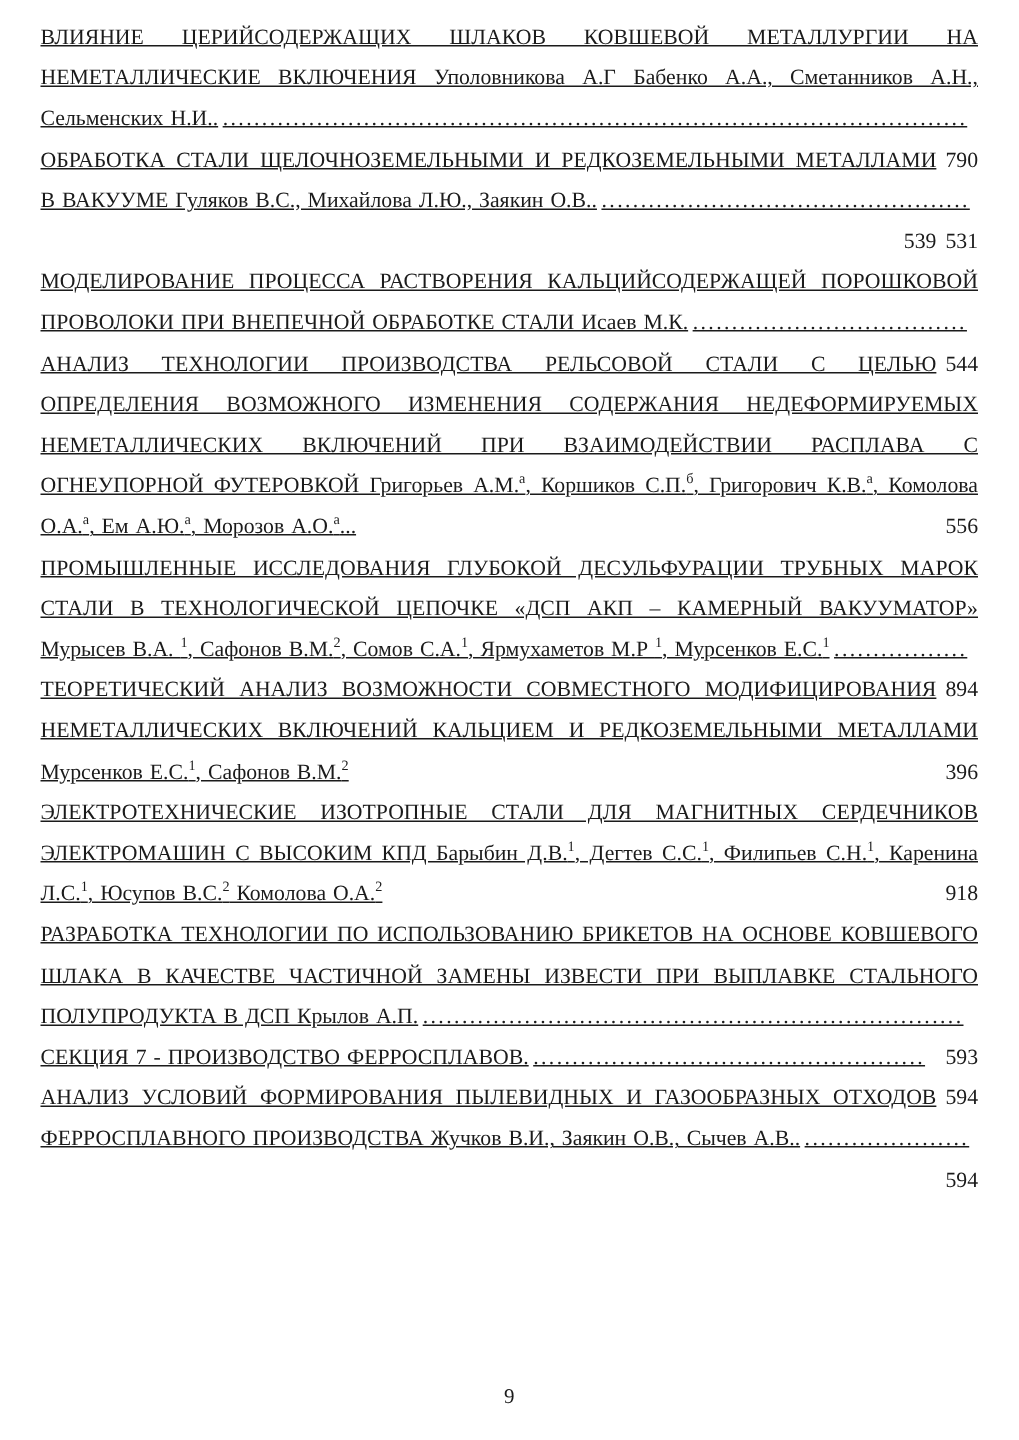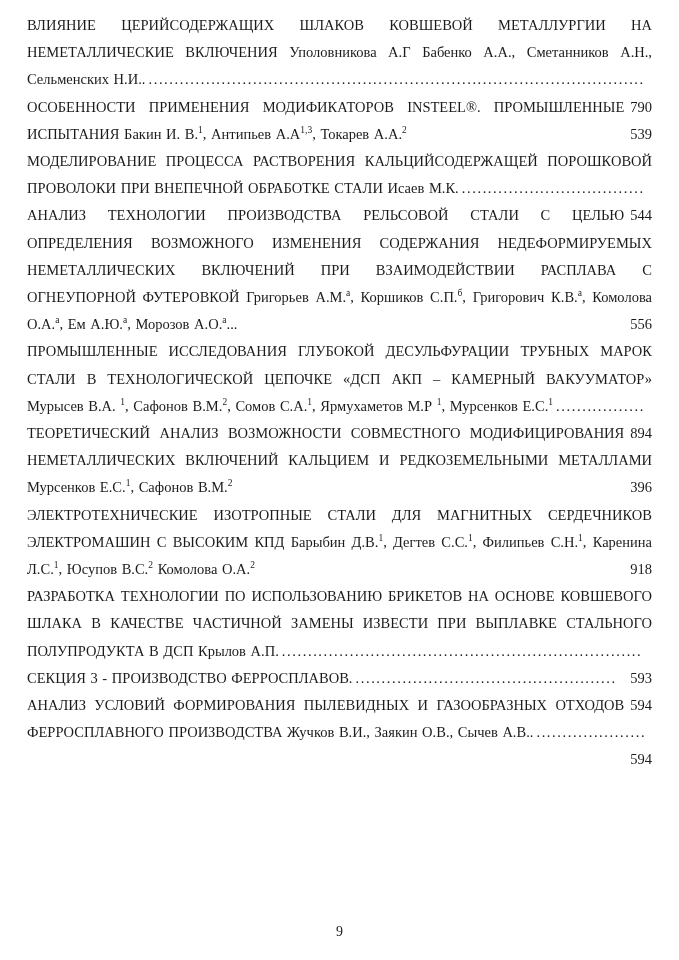--- a/index.html
+++ b/index.html
@@ -13,20 +13,21 @@
     font-size:14.5px;
     color:#1b1b1b;
     overflow:hidden;
   }
   .toc{display:block;}
   .toc-entry{
     margin:0;
     text-align:justify;
     line-height:27.2px;
     word-spacing:1px;
+    text-decoration:underline;
   }
   .toc-entry .txt{white-space:normal;}
   .toc-entry .fill{
     letter-spacing:1.6px;
     margin-left:3px;
     color:#1b1b1b;
   }
   .toc-entry .pg{
     float:right;
     padding-left:6px;
@@ -44,35 +45,36 @@
     color:#1b1b1b;
   }
 </style>
 </head>
 <body>
 
 <div class="page">
   <div class="toc">
   <p class="toc-entry"><span class="txt">ВЛИЯНИЕ ЦЕРИЙСОДЕРЖАЩИХ ШЛАКОВ КОВШЕВОЙ МЕТАЛЛУРГИИ НА НЕМЕТАЛЛИЧЕСКИЕ ВКЛЮЧЕНИЯ Уполовникова А.Г Бабенко А.А., Сметанников А.Н., Сельменских Н.И..</span><span class="fill">...............................................................................................</span><span class="pg">790</span></p>
 
+  <p class="toc-entry"><span class="txt">ОБРАБОТКА СТАЛИ ЩЕЛОЧНОЗЕМЕЛЬНЫМИ И РЕДКОЗЕМЕЛЬНЫМИ МЕТАЛЛАМИ В ВАКУУМЕ Гуляков В.С., Михайлова Л.Ю., Заякин О.В..</span><span class="fill">...............................................</span><span class="pg">531</span></p>
 
-  <p class="toc-entry"><span class="txt">ОСОБЕННОСТИ ПРИМЕНЕНИЯ МОДИФИКАТОРОВ INSTEEL®. ПРОМЫШЛЕННЫЕ ИСПЫТАНИЯ Бакин И. В.<sup>1</sup>, Антипьев А.А<sup>1,3</sup>, Токарев А.А.<sup>2</sup></span><span class="fill"></span><span class="pg">539</span></p>
+  <p class="toc-entry"><span class="fill"></span><span class="pg">539</span></p>
 
   <p class="toc-entry"><span class="txt">МОДЕЛИРОВАНИЕ ПРОЦЕССА РАСТВОРЕНИЯ КАЛЬЦИЙСОДЕРЖАЩЕЙ ПОРОШКОВОЙ ПРОВОЛОКИ ПРИ ВНЕПЕЧНОЙ ОБРАБОТКЕ СТАЛИ Исаев М.К.</span><span class="fill">...................................</span><span class="pg">544</span></p>
 
 
   <p class="toc-entry"><span class="txt">АНАЛИЗ ТЕХНОЛОГИИ ПРОИЗВОДСТВА РЕЛЬСОВОЙ СТАЛИ С ЦЕЛЬЮ ОПРЕДЕЛЕНИЯ ВОЗМОЖНОГО ИЗМЕНЕНИЯ СОДЕРЖАНИЯ НЕДЕФОРМИРУЕМЫХ НЕМЕТАЛЛИЧЕСКИХ ВКЛЮЧЕНИЙ ПРИ ВЗАИМОДЕЙСТВИИ РАСПЛАВА С ОГНЕУПОРНОЙ ФУТЕРОВКОЙ Григорьев А.М.<sup>а</sup>, Коршиков С.П.<sup>б</sup>, Григорович К.В.<sup>а</sup>, Комолова О.А.<sup>а</sup>, Ем А.Ю.<sup>а</sup>, Морозов А.О.<sup>а</sup>...</span><span class="fill"></span><span class="pg">556</span></p>
 
   <p class="toc-entry"><span class="txt">ПРОМЫШЛЕННЫЕ ИССЛЕДОВАНИЯ ГЛУБОКОЙ ДЕСУЛЬФУРАЦИИ ТРУБНЫХ МАРОК СТАЛИ В ТЕХНОЛОГИЧЕСКОЙ ЦЕПОЧКЕ «ДСП АКП – КАМЕРНЫЙ ВАКУУМАТОР» Мурысев В.А. <sup>1</sup>, Сафонов В.М.<sup>2</sup>, Сомов С.А.<sup>1</sup>, Ярмухаметов М.Р <sup>1</sup>, Мурсенков Е.С.<sup>1</sup></span><span class="fill">.................</span><span class="pg">894</span></p>
 
 
   <p class="toc-entry"><span class="txt">ТЕОРЕТИЧЕСКИЙ АНАЛИЗ ВОЗМОЖНОСТИ СОВМЕСТНОГО МОДИФИЦИРОВАНИЯ НЕМЕТАЛЛИЧЕСКИХ ВКЛЮЧЕНИЙ КАЛЬЦИЕМ И РЕДКОЗЕМЕЛЬНЫМИ МЕТАЛЛАМИ Мурсенков Е.С.<sup>1</sup>, Сафонов В.М.<sup>2</sup></span><span class="fill"></span><span class="pg">396</span></p>
 
   <p class="toc-entry"><span class="txt">ЭЛЕКТРОТЕХНИЧЕСКИЕ ИЗОТРОПНЫЕ СТАЛИ ДЛЯ МАГНИТНЫХ СЕРДЕЧНИКОВ ЭЛЕКТРОМАШИН С ВЫСОКИМ КПД Барыбин Д.В.<sup>1</sup>, Дегтев С.С.<sup>1</sup>, Филипьев С.Н.<sup>1</sup>, Каренина Л.С.<sup>1</sup>, Юсупов В.С.<sup>2</sup> Комолова О.А.<sup>2</sup></span><span class="fill"></span><span class="pg">918</span></p>
 
   <p class="toc-entry"><span class="txt">РАЗРАБОТКА ТЕХНОЛОГИИ ПО ИСПОЛЬЗОВАНИЮ БРИКЕТОВ НА ОСНОВЕ КОВШЕВОГО ШЛАКА В КАЧЕСТВЕ ЧАСТИЧНОЙ ЗАМЕНЫ ИЗВЕСТИ ПРИ ВЫПЛАВКЕ СТАЛЬНОГО ПОЛУПРОДУКТА В ДСП Крылов А.П.</span><span class="fill">.....................................................................</span><span class="pg">593</span></p>
 
-  <p class="toc-entry"><span class="txt">СЕКЦИЯ 3 - ПРОИЗВОДСТВО ФЕРРОСПЛАВОВ.</span><span class="fill">..................................................</span><span class="pg">594</span></p>
+  <p class="toc-entry"><span class="txt">СЕКЦИЯ 7 - ПРОИЗВОДСТВО ФЕРРОСПЛАВОВ.</span><span class="fill">..................................................</span><span class="pg">594</span></p>
 
   <p class="toc-entry"><span class="txt">АНАЛИЗ УСЛОВИЙ ФОРМИРОВАНИЯ ПЫЛЕВИДНЫХ И ГАЗООБРАЗНЫХ ОТХОДОВ ФЕРРОСПЛАВНОГО ПРОИЗВОДСТВА Жучков В.И., Заякин О.В., Сычев А.В..</span><span class="fill">.....................</span><span class="pg">594</span></p>
 </div>
   <div class="footer">9</div>
 </div>
 
 </body></html>

